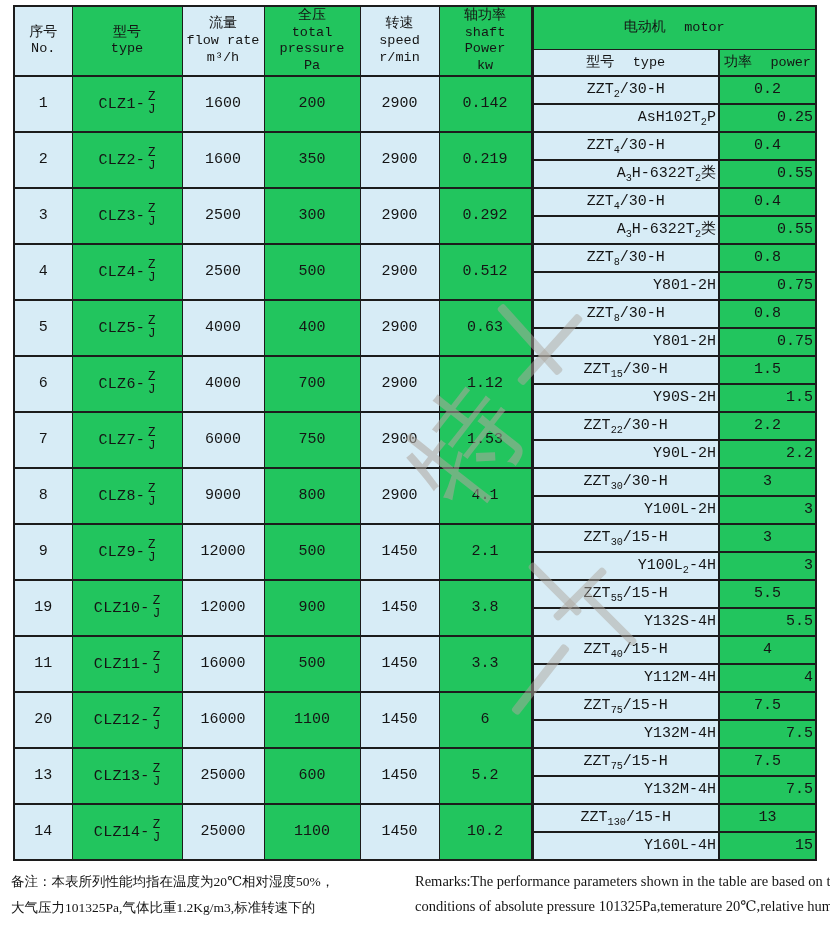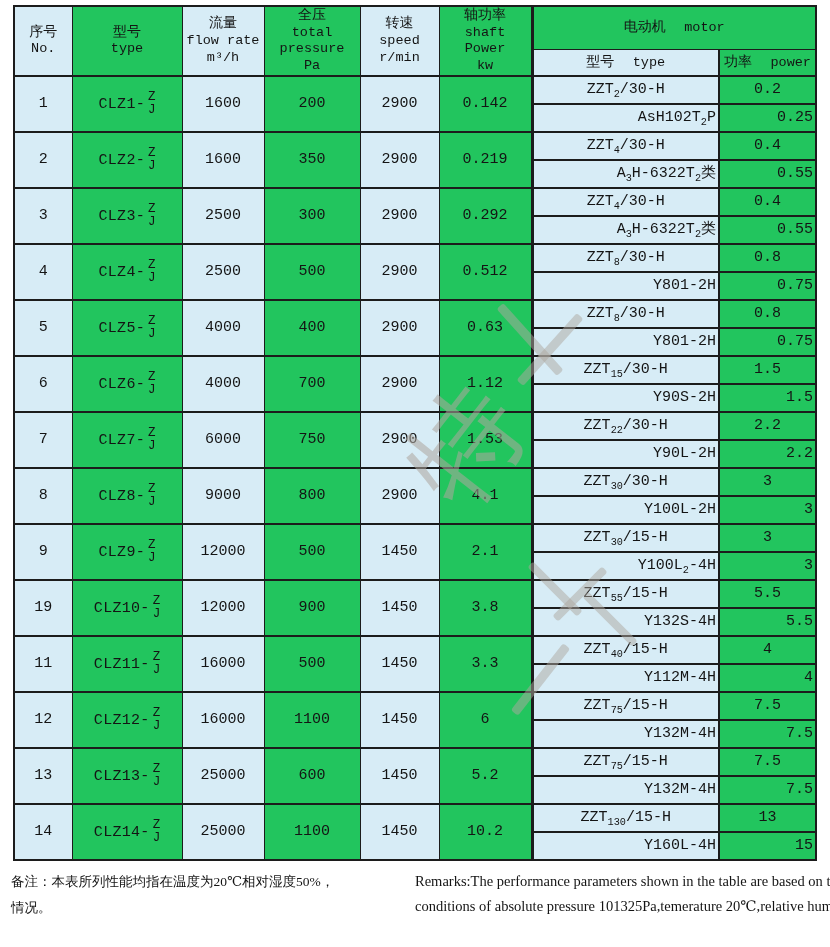--- a/index.html
+++ b/index.html
@@ -317,21 +317,21 @@
           <td rowspan="2" class="c-blue">1450</td>
           <td rowspan="2">3.3</td>
           <td class="c-blue bl3">ZZT<sub>40</sub>/15-H</td>
           <td class="bl2">4</td>
         </tr>
         <tr class="sub">
           <td class="c-blue bl3">Y112M-4H</td>
           <td class="bl2">4</td>
         </tr>
         <tr class="grp">
-          <td rowspan="2" class="c-blue">12</td>
+          <td rowspan="2" class="c-blue">20</td>
           <td rowspan="2" class="model-cell"><span class="mtext">CLZ12-</span><span class="zj">
               <i>Z</i>
               <i>J</i>
             </span></td>
           <td rowspan="2" class="c-blue">16000</td>
           <td rowspan="2">1100</td>
           <td rowspan="2" class="c-blue">1450</td>
           <td rowspan="2">6</td>
           <td class="c-blue bl3">ZZT<sub>75</sub>/15-H</td>
           <td class="bl2">7.5</td>
@@ -373,21 +373,21 @@
         <tr class="sub">
           <td class="c-blue bl3">Y160L-4H</td>
           <td class="bl2">15</td>
         </tr>
       </tbody>
   </table>
 
   <div class="footer">
     <div class="fnote fnote-zh">
       <div>备注：本表所列性能均指在温度为20℃相对湿度50%，</div>
-      <div>情况。</div>
+      <div>大气压力101325Pa,气体比重1.2Kg/m3,标准转速下的</div>
     </div>
     <div class="fnote fnote-en">
       <div>Remarks:The performance parameters shown in the table are based on the air</div>
       <div>conditions of absolute pressure 101325Pa,temerature 20℃,relative humidity50%,</div>
     </div>
   </div>
 
 </div>
 
 </body></html>

